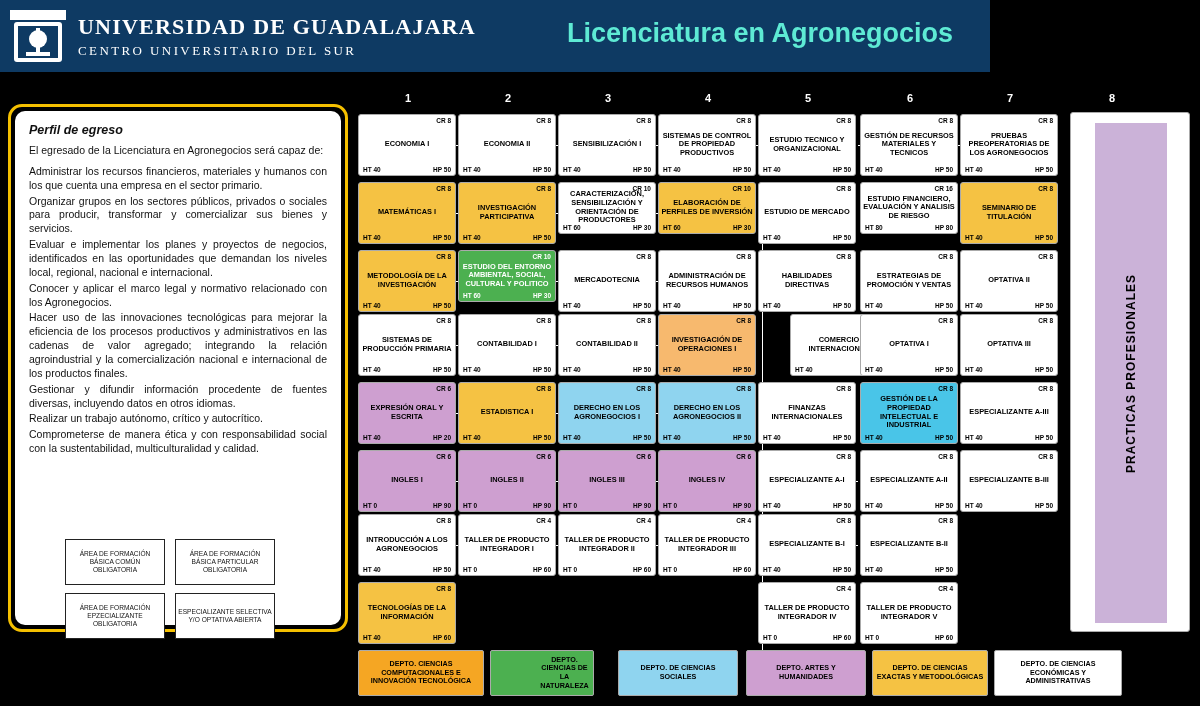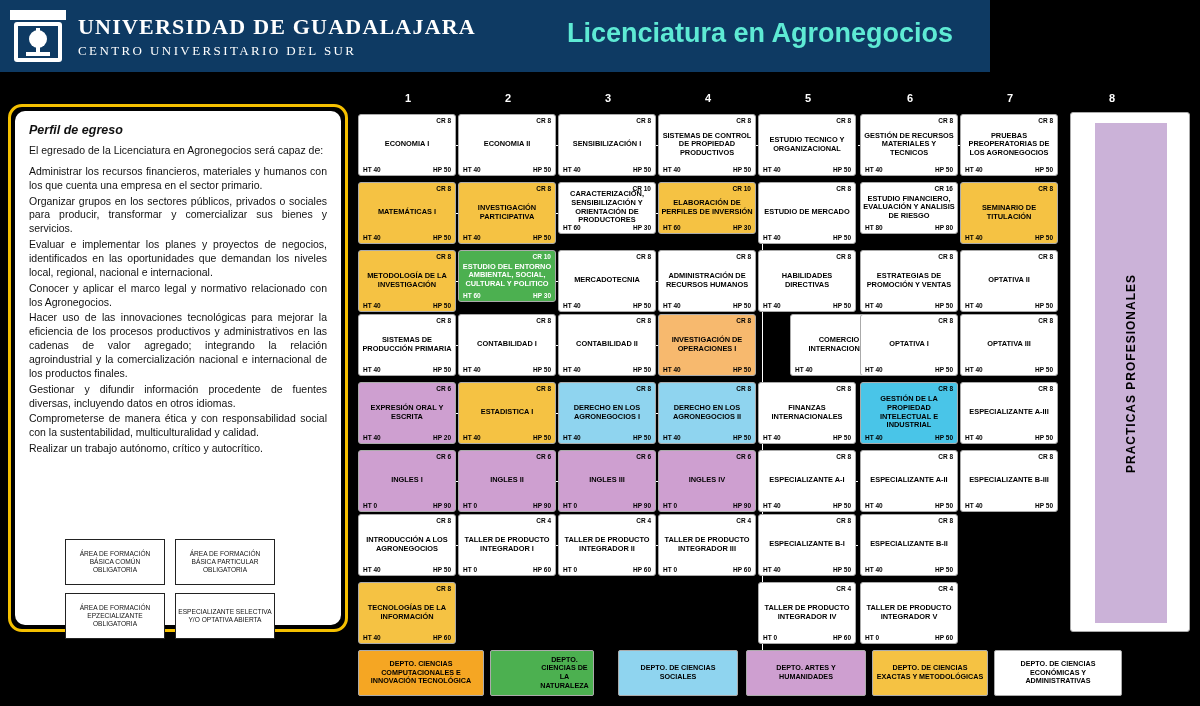--- a/index.html
+++ b/index.html
@@ -172,22 +172,22 @@
     <div id="perfil-inner">
       <div id="perfil-title">Perfil de egreso</div>
       <div id="perfil-intro">El egresado de la Licenciatura en Agronegocios será capaz de:</div>
       <div id="perfil-bullets">
           <div class="perfil-bullet">Administrar los recursos financieros, materiales y humanos con los que cuenta una empresa en el sector primario.</div>
           <div class="perfil-bullet">Organizar grupos en los sectores públicos, privados o sociales para producir, transformar y comercializar sus bienes y servicios.</div>
           <div class="perfil-bullet">Evaluar e implementar los planes y proyectos de negocios, identificados en las oportunidades que demandan los niveles local, regional, nacional e internacional.</div>
           <div class="perfil-bullet">Conocer y aplicar el marco legal y normativo relacionado con los Agronegocios.</div>
           <div class="perfil-bullet">Hacer uso de las innovaciones tecnológicas para mejorar la eficiencia de los procesos productivos y administrativos en las cadenas de valor agregado; integrando la relación agroindustrial y la comercialización nacional e internacional de los productos finales.</div>
           <div class="perfil-bullet">Gestionar y difundir información procedente de fuentes diversas, incluyendo datos en otros idiomas.</div>
+          <div class="perfil-bullet">Realizar un trabajo autónomo, crítico y autocrítico.</div>
           <div class="perfil-bullet">Comprometerse de manera ética y con responsabilidad social con la sustentabilidad, multiculturalidad y calidad.</div>
-          <div class="perfil-bullet">Realizar un trabajo autónomo, crítico y autocrítico.</div>
         </div>
       <div id="legend">
         <div class="legend-row">
           <div class="legend-box">ÁREA DE FORMACIÓN BÁSICA COMÚN OBLIGATORIA</div>
           <div class="legend-box">ÁREA DE FORMACIÓN BÁSICA PARTICULAR OBLIGATORIA</div>
         </div>
         <div class="legend-row">
           <div class="legend-box">ÁREA DE FORMACIÓN EPZECIALIZANTE OBLIGATORIA</div>
           <div class="legend-box">ESPECIALIZANTE SELECTIVA Y/O OPTATIVA ABIERTA</div>
         </div>

